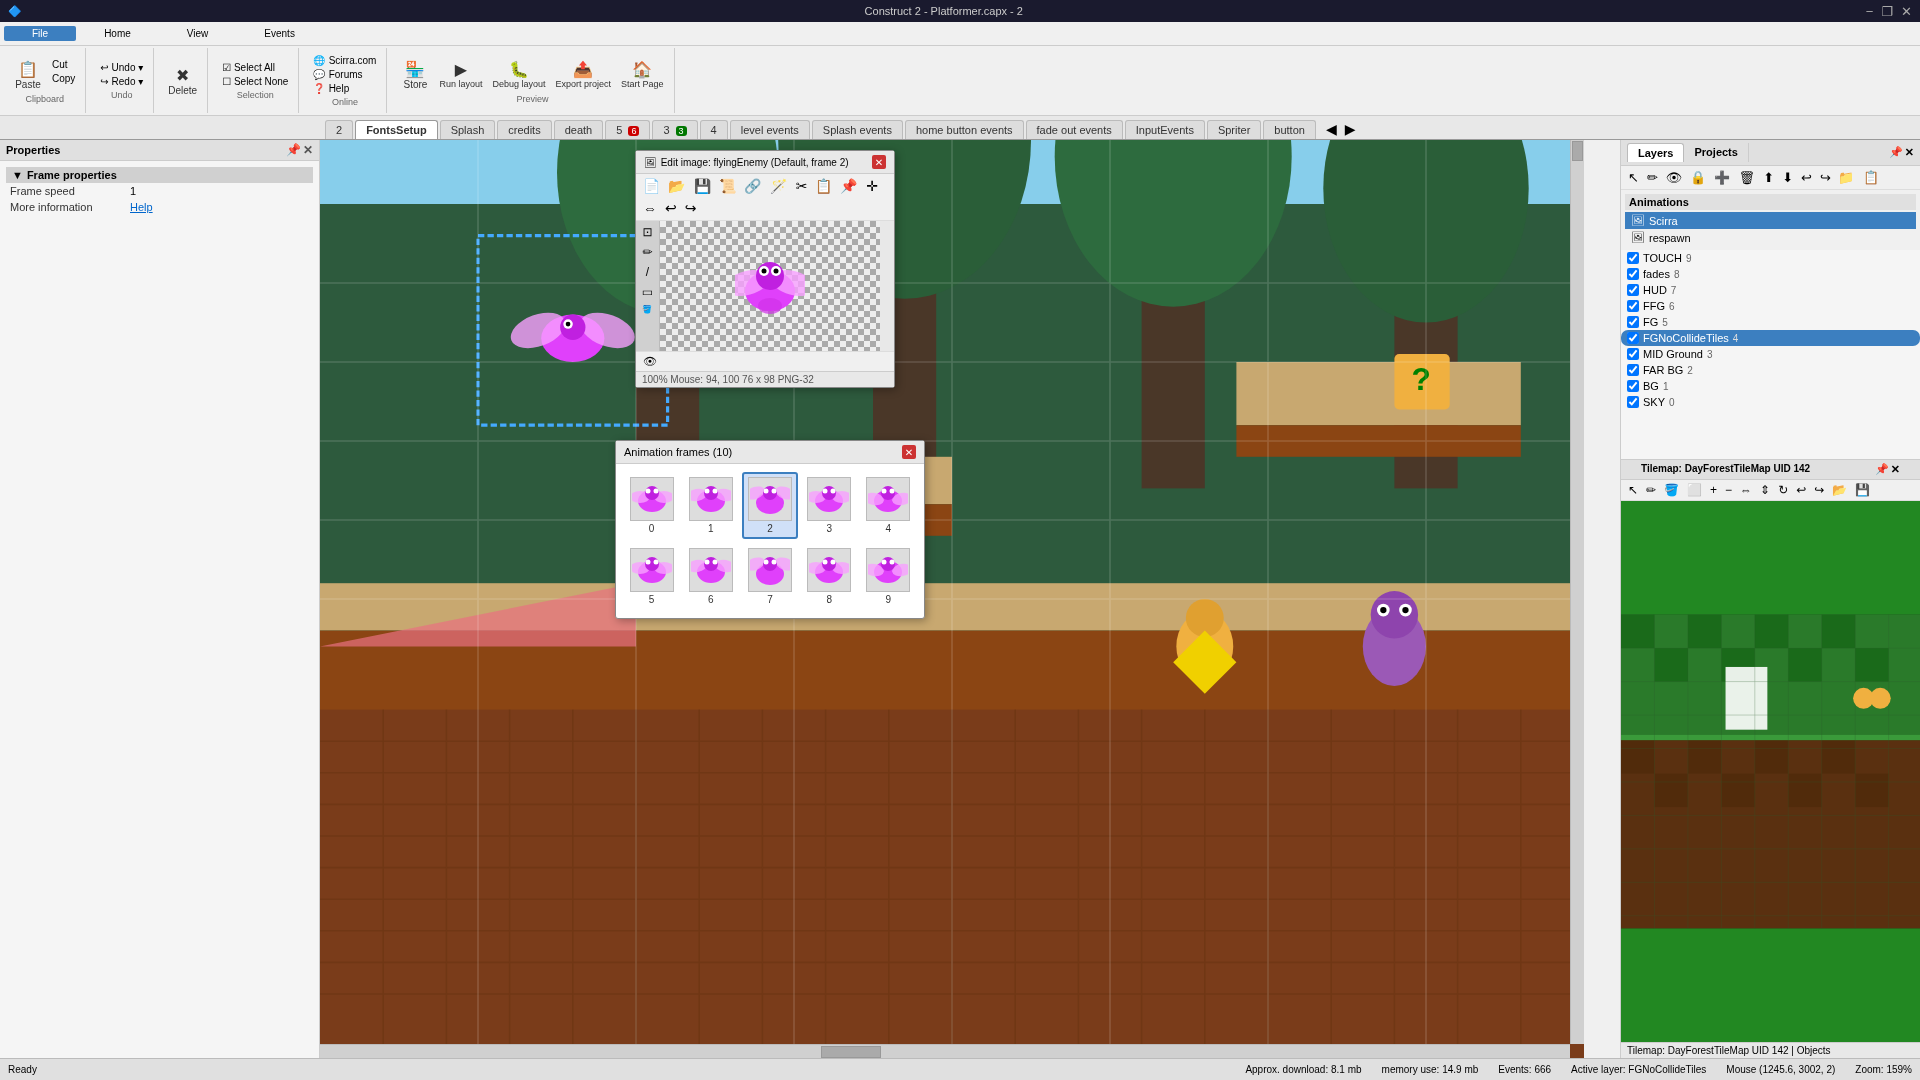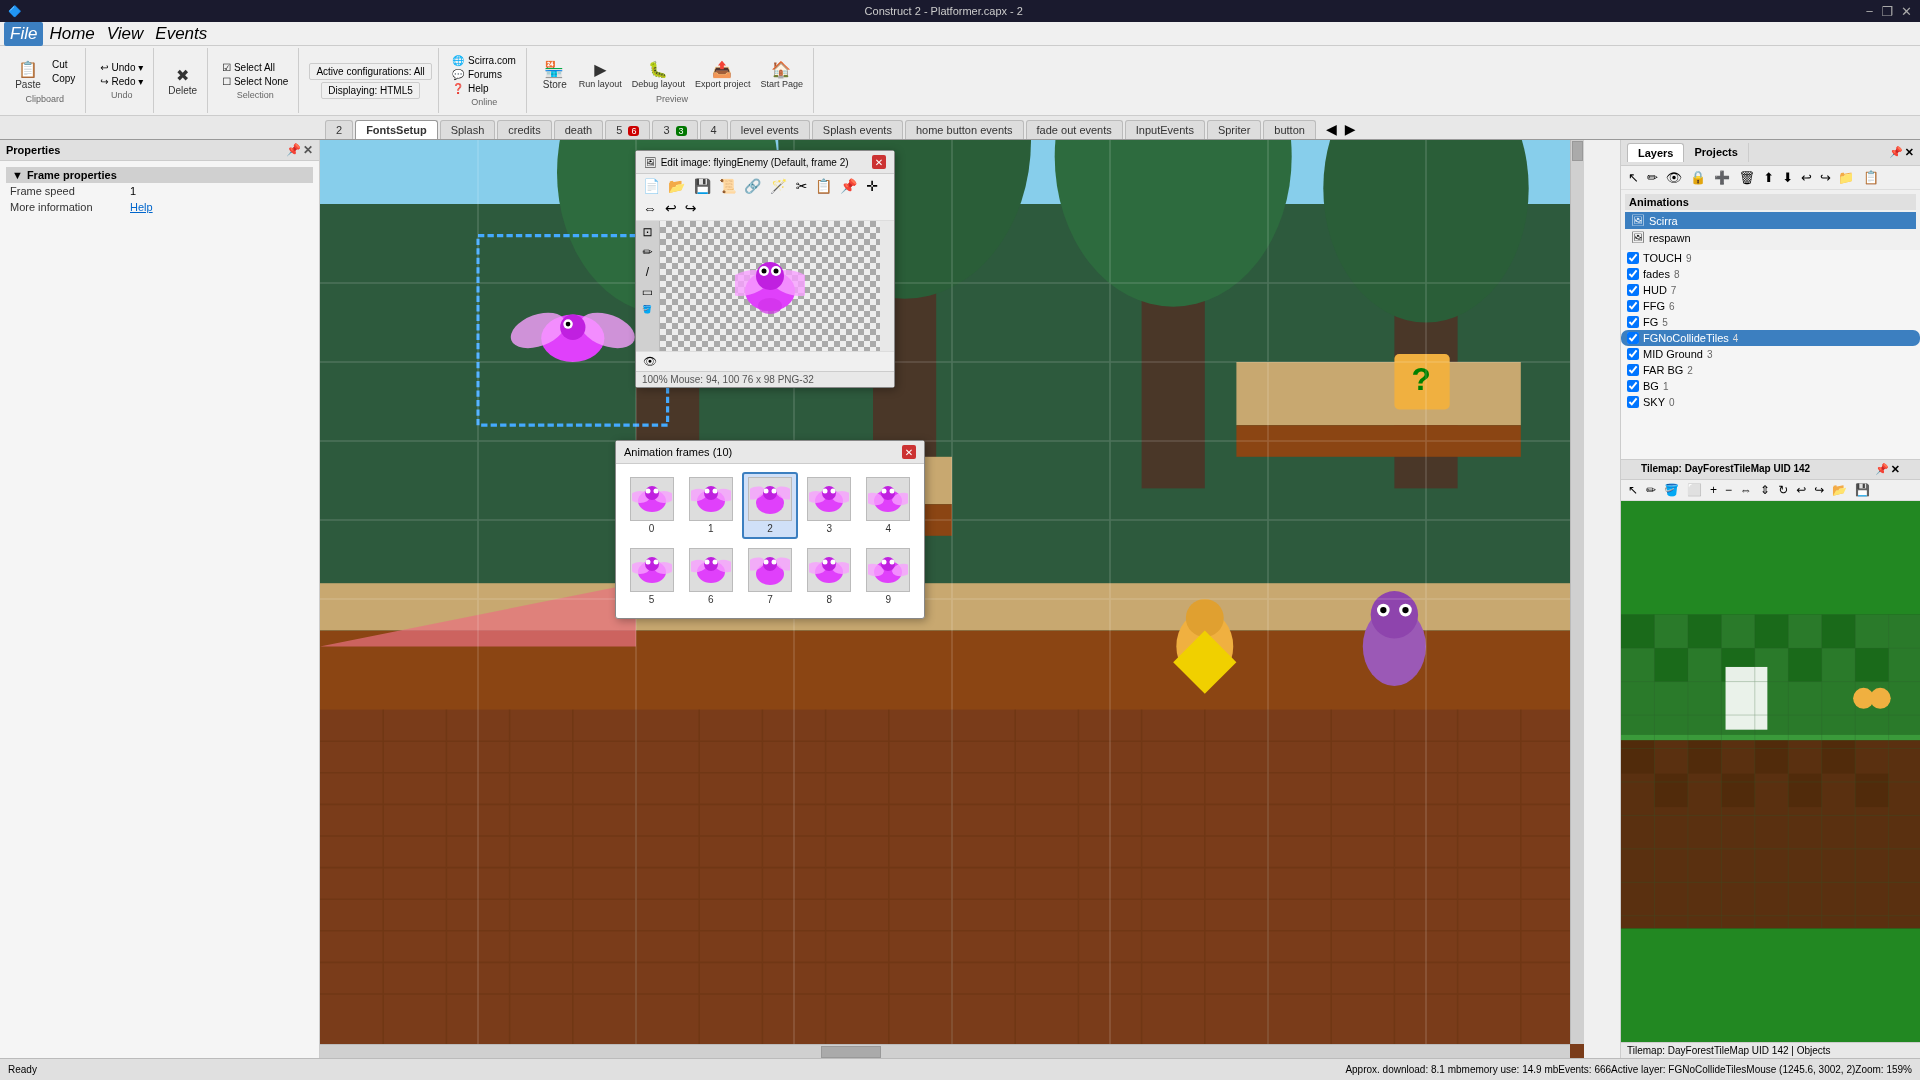--- a/index.html
+++ b/index.html
@@ -22,25 +22,24 @@
     
     #menu-bar {
       background: #f0f0f0;
       border-bottom: 1px solid #ccc;
       height: 24px;
       display: flex;
       align-items: center;
       padding: 0 4px;
     }
     #menu-bar .menu-item {
-      padding: 2px 6px;
-      cursor: pointer;
-      font-size: 17px;
+      padding: 2px 28px;
+      cursor: pointer;
+      font-size: 10px;
       border-radius: 2px;
-      font-style: italic;
     }
     #menu-bar .menu-item.active { background: #3c7fc0; color: white; }
 
     
     #toolbar {
       background: #f0f0f0;
       border-bottom: 1px solid #ccc;
       height: 70px;
       display: flex;
       align-items: center;
@@ -281,21 +280,21 @@
       background: #e0e0e0;
       border-top: 1px solid #bbb;
       height: 22px;
       display: flex;
       align-items: center;
       padding: 0 8px;
       font-size: 10px;
       gap: 20px;
     }
     #status-bar .status-left { flex: 0 0 auto; }
-    #status-bar .status-right { margin-left: auto; display: flex; }
+    #status-bar .status-right { margin-left: auto; display: flex; gap: 20px; }
 
     
     .dialog {
       position: absolute;
       background: white;
       border: 1px solid #888;
       box-shadow: 2px 2px 8px rgba(0,0,0,0.3);
       border-radius: 3px;
     }
     .dialog-header {
@@ -475,24 +474,20 @@
   </div>
 
   <div class="toolbar-group">
     <div class="toolbar-col">
       <div class="tb-small">☑ <span>Select All</span></div>
       <div class="tb-small">☐ <span>Select None</span></div>
     </div>
     <div class="group-label">Selection</div>
   </div>
 
-  <div class="toolbar-group">
-    <div class="tb-small" style="border:1px solid #ccc; padding:2px 6px;">Active configurations: All</div>
-    <div class="tb-small" style="border:1px solid #ccc; padding:2px 6px; margin-top:2px;">Displaying: HTML5</div>
-  </div>
 
   <div class="toolbar-group">
     <div class="toolbar-col">
       <div class="tb-small">🌐 <span>Scirra.com</span></div>
       <div class="tb-small">💬 <span>Forums</span></div>
       <div class="tb-small">❓ <span>Help</span></div>
     </div>
     <div class="group-label">Online</div>
   </div>
 

